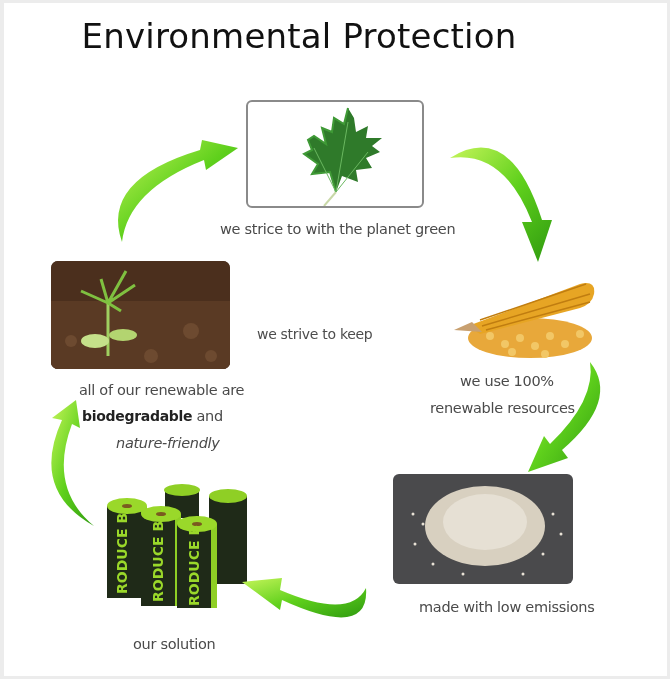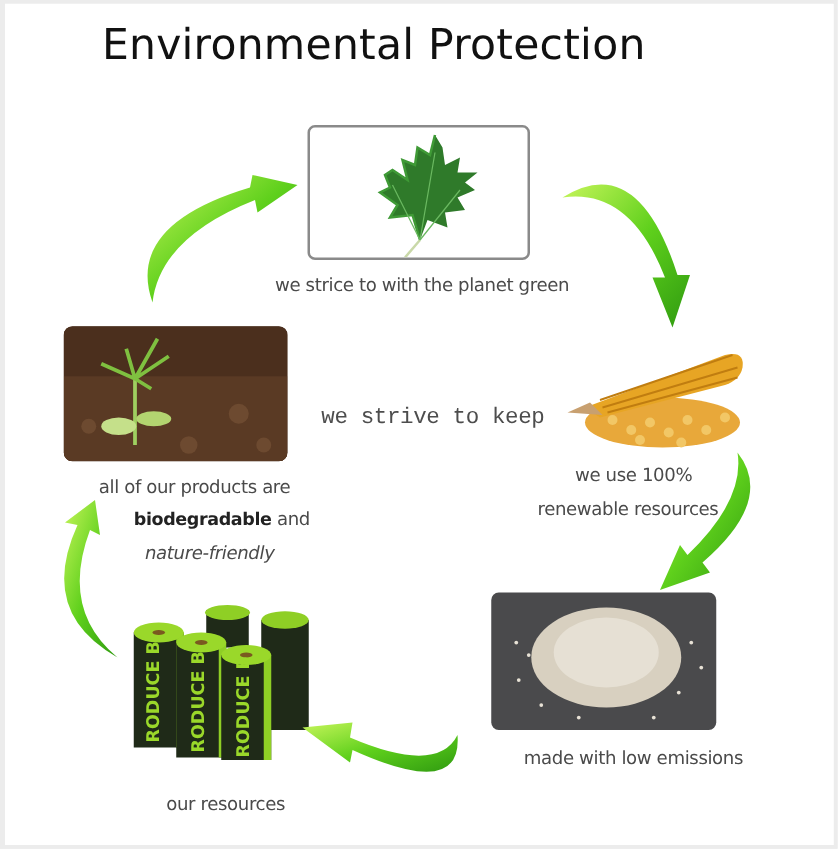--- a/index.html
+++ b/index.html
@@ -13,22 +13,22 @@
     position: absolute; left: 0; top: 16px; width: 556px; text-align: center;
     font-family: "DejaVu Sans", sans-serif; font-size: 34px; color: #111;
     letter-spacing: 0.2px;
     padding-left: 42px;
   }
   .label {
     position: absolute; font-family: "DejaVu Sans", sans-serif; color: #4a4a4a;
     font-size: 14.5px; white-space: nowrap; letter-spacing: -0.3px;
   }
   .center-text {
-    position: absolute; left: 257px; top: 316px; font-size: 18px; color: #4d4d4d;
-    line-height: 36px; letter-spacing: -0.3px; font-family: Liberation Mono, monospace;
+    position: absolute; left: 257px; top: 316px; font-size: 14px; color: #4d4d4d;
+    line-height: 36px; letter-spacing: -0.3px;
   }
   .bold { color: #222; font-weight: bold; font-size: 14px; letter-spacing: -0.3px;}
   .pic { position: absolute; overflow: hidden; }
   svg { display: block; }
 </style>
 </head>
 <body>
 
 <div class="canvas"></div>
 
@@ -103,40 +103,40 @@
       <ellipse cx="92" cy="40" rx="20" ry="8" fill="#9ad82a"></ellipse>
       <ellipse cx="92" cy="40" rx="5" ry="2" fill="#7a5a20"></ellipse>
       <ellipse cx="56" cy="30" rx="5" ry="2" fill="#7a5a20"></ellipse>
       <ellipse cx="22" cy="22" rx="5" ry="2" fill="#7a5a20"></ellipse>
     </g>
     <text x="22" y="110" transform="rotate(-90 22 110)" fill="#9ad82a" font-family="DejaVu Sans, sans-serif" font-size="14" font-weight="bold">RODUCE B</text>
     <text x="58" y="118" transform="rotate(-90 58 118)" fill="#9ad82a" font-family="DejaVu Sans, sans-serif" font-size="14" font-weight="bold">RODUCE B</text>
     <text x="94" y="122" transform="rotate(-90 94 122)" fill="#9ad82a" font-family="DejaVu Sans, sans-serif" font-size="14" font-weight="bold">RODUCE B</text>
   </svg>
 </div>
-<div class="label" style="left:133px; top:636px;">our resources</div>
+<div class="label" style="left:133px; top:636px;">our solution</div>
 
 <div class="pic" style="left:51px; top:261px; width:179px; height:108px; background:#4a2e1c; border-radius:7px;">
   <svg width="179" height="108" viewBox="0 0 179 108">
     <rect width="179" height="108" fill="#4b2f1d"></rect>
     <rect y="40" width="179" height="68" fill="#5a3a24"></rect>
     <g fill="#6d4a30">
         <circle cx="20" cy="80" r="6"></circle>
         <circle cx="140" cy="70" r="8"></circle>
         <circle cx="100" cy="95" r="7"></circle>
         <circle cx="160" cy="95" r="6"></circle>
       </g>
     <path d="M57 95 L57 40" stroke="#9fd060" stroke-width="3"></path>
     <ellipse cx="44" cy="80" rx="14" ry="7" fill="#c5e08a"></ellipse>
     <ellipse cx="72" cy="74" rx="14" ry="6" fill="#b3d470"></ellipse>
     <path d="M57 42 L30 30 M57 42 L50 18 M57 42 L75 10 M57 42 L84 24 M57 42 L70 50" stroke="#7fc040" stroke-width="3" fill="none"></path>
   </svg>
 </div>
-<div class="label" style="left:79px; top:382px;">all of our products are</div>
-<div class="label" style="left:82px; top:408px;margin-left:25px;">
+<div class="label" style="left:79px; top:382px;">all of our renewable are</div>
+<div class="label" style="left:82px; top:408px;">
   <span class="bold">biodegradable</span><span> and</span>
 </div>
 <div class="label" style="left:116px; top:435px;font-style:italic;">nature-friendly</div>
 
 <div class="center-text">
   <div>we strive to keep</div>
 </div>
 
 <svg width="670" height="679" style="position:absolute;left:0;top:0;pointer-events:none;">
   <defs>

